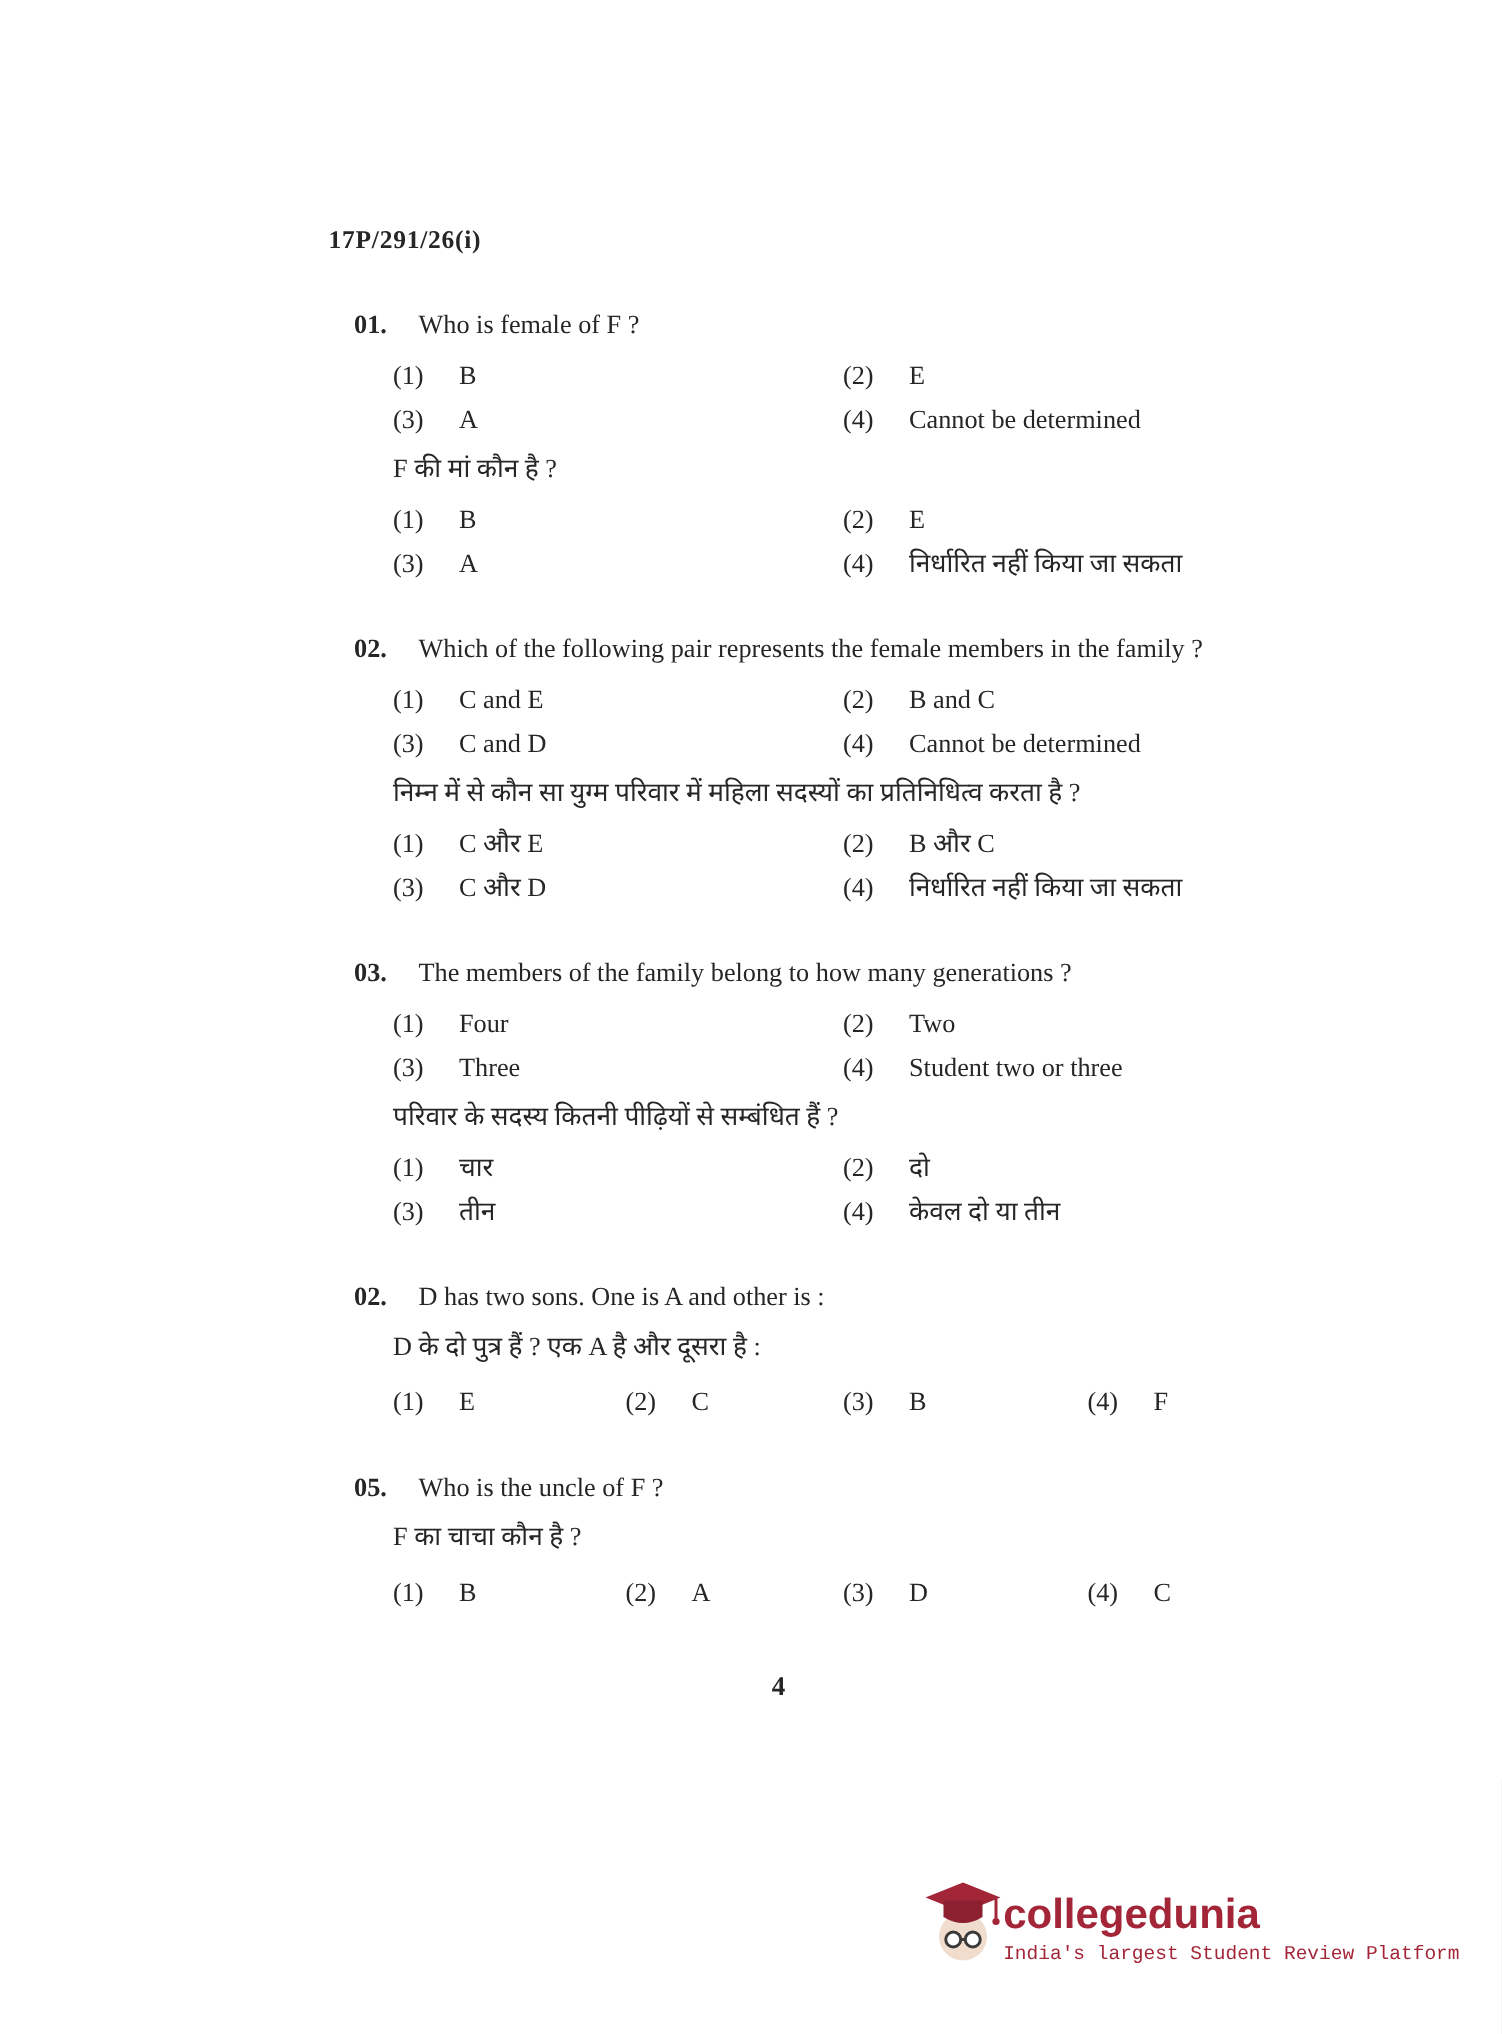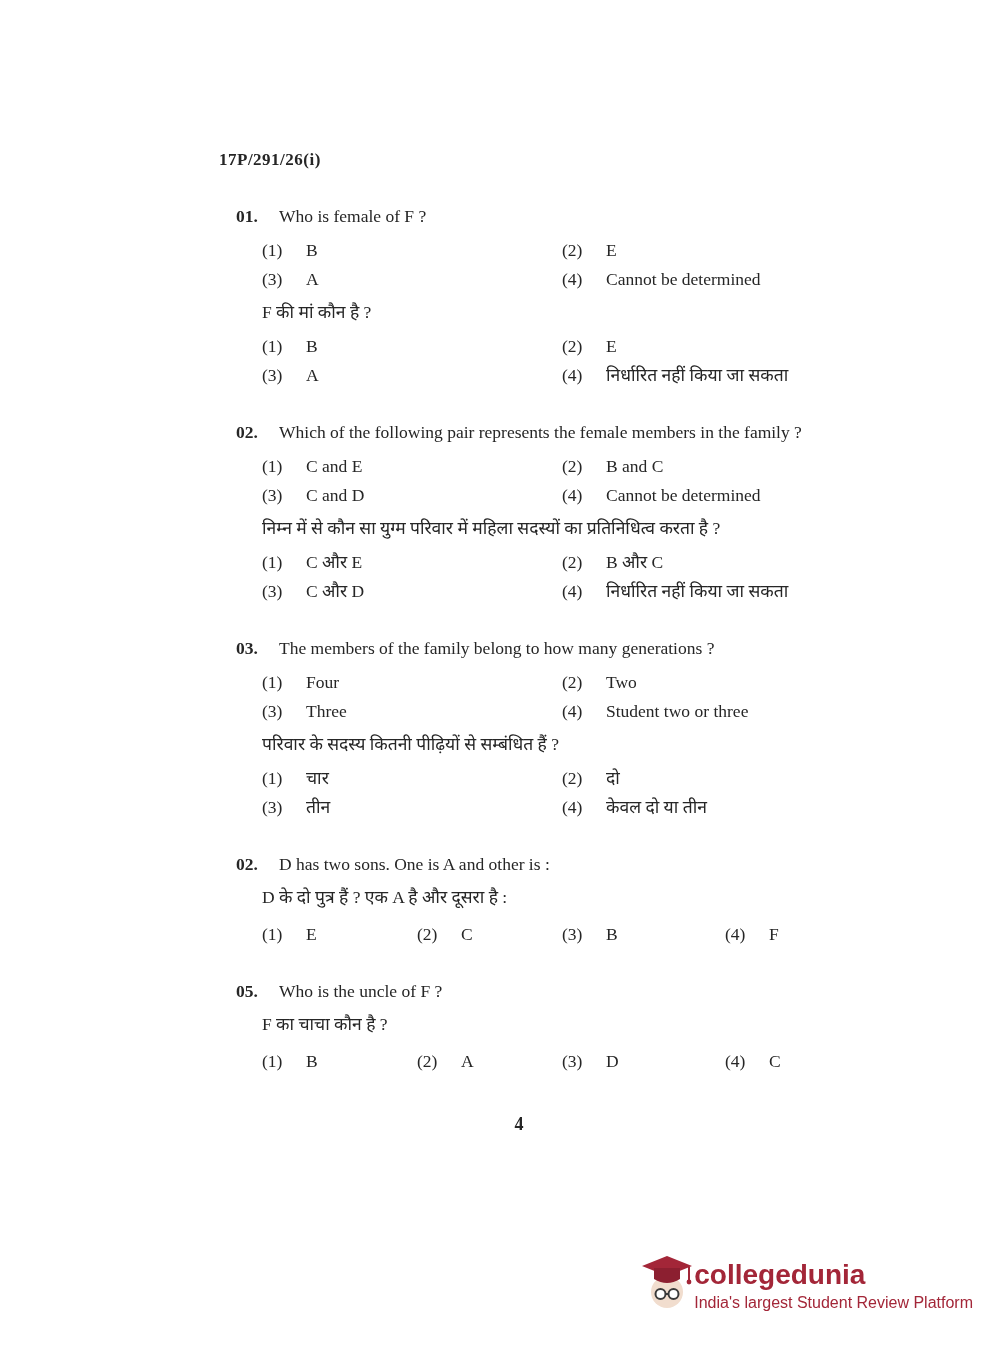--- a/index.html
+++ b/index.html
@@ -66,22 +66,22 @@
   }
   .logo-icon { flex: 0 0 auto; }
   .brand {
     font-family: "Liberation Sans", "DejaVu Sans", sans-serif;
     font-weight: 700;
     font-size: 28px;
     color: #a32638;
     line-height: 1.05;
   }
   .tagline {
-    font-family: Liberation Sans, sans-serif;
-    font-size: 16px;
+    font-family: Liberation Mono, monospace;
+    font-size: 13px;
     color: #a32638;
     margin-top: 5px;
   }
 </style>
 </head>
 <body>
 
 <div class="page">
   <div class="content">
 

